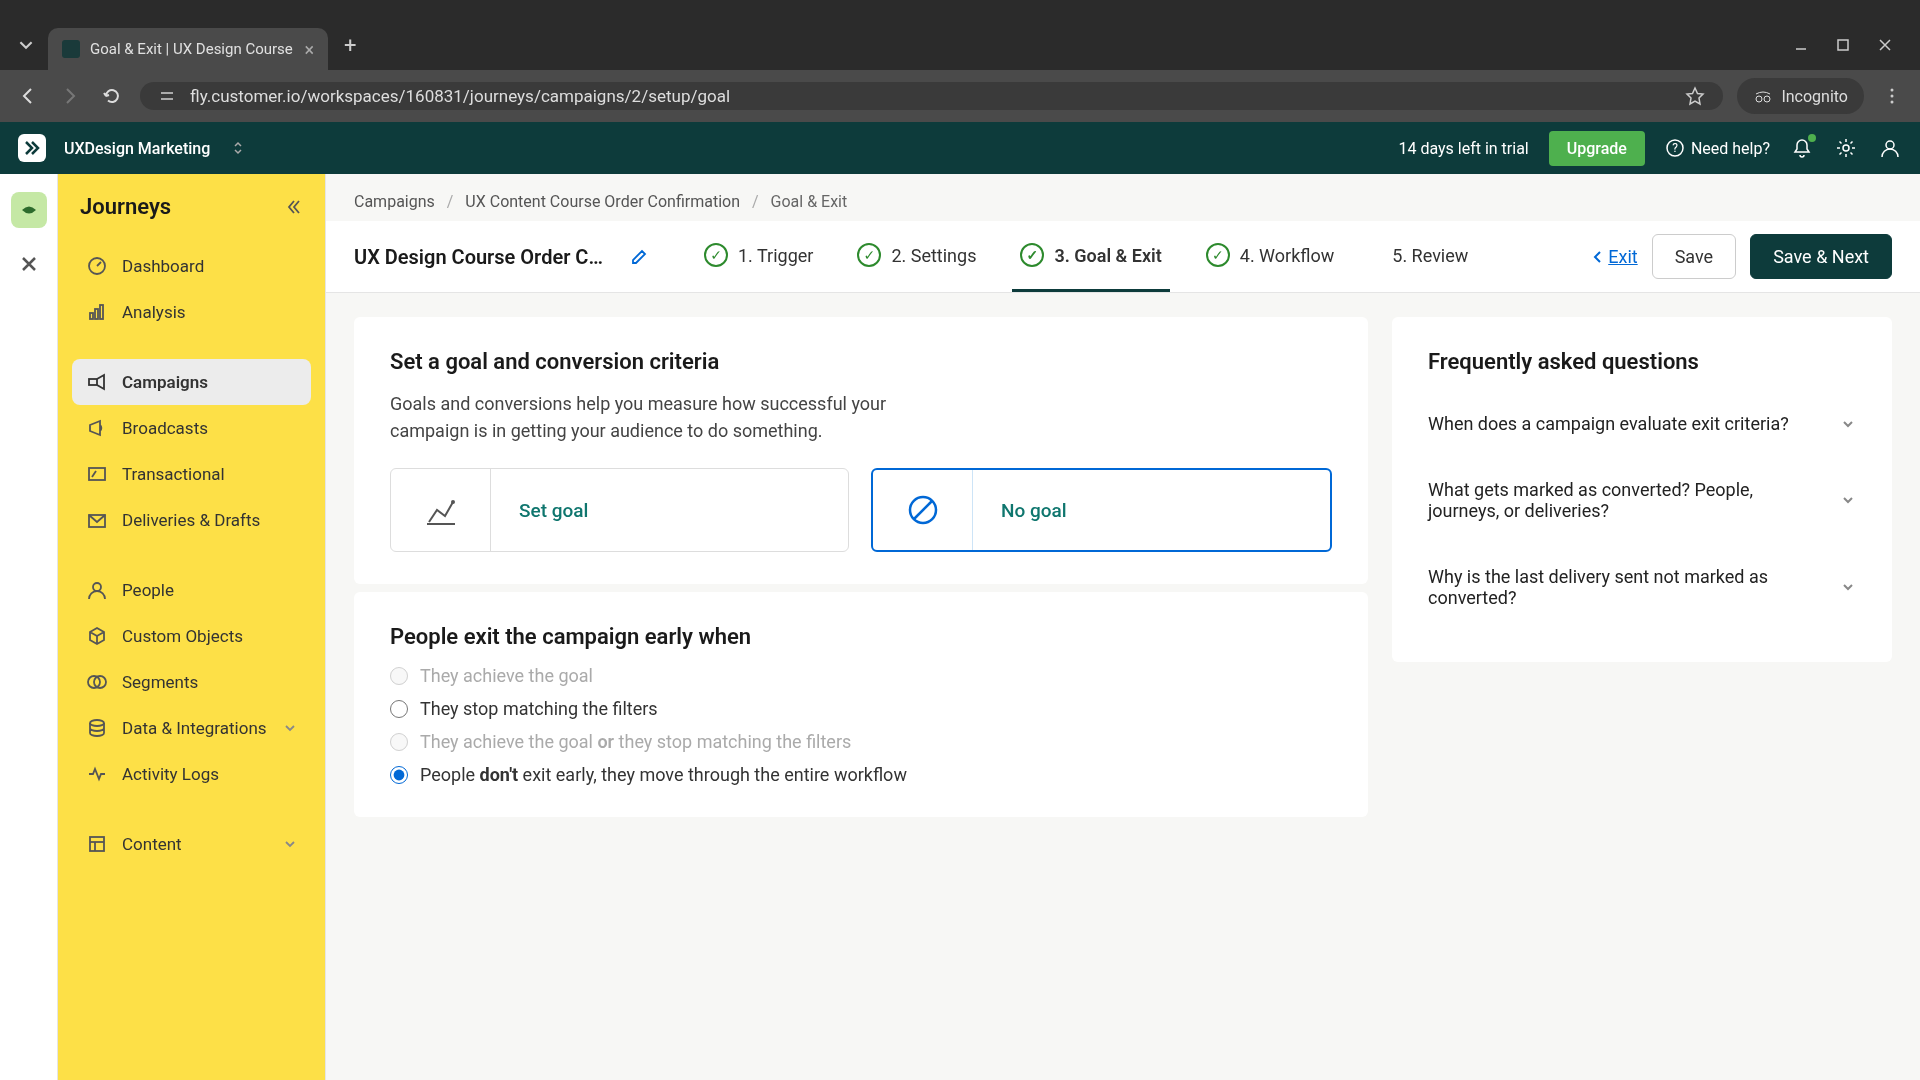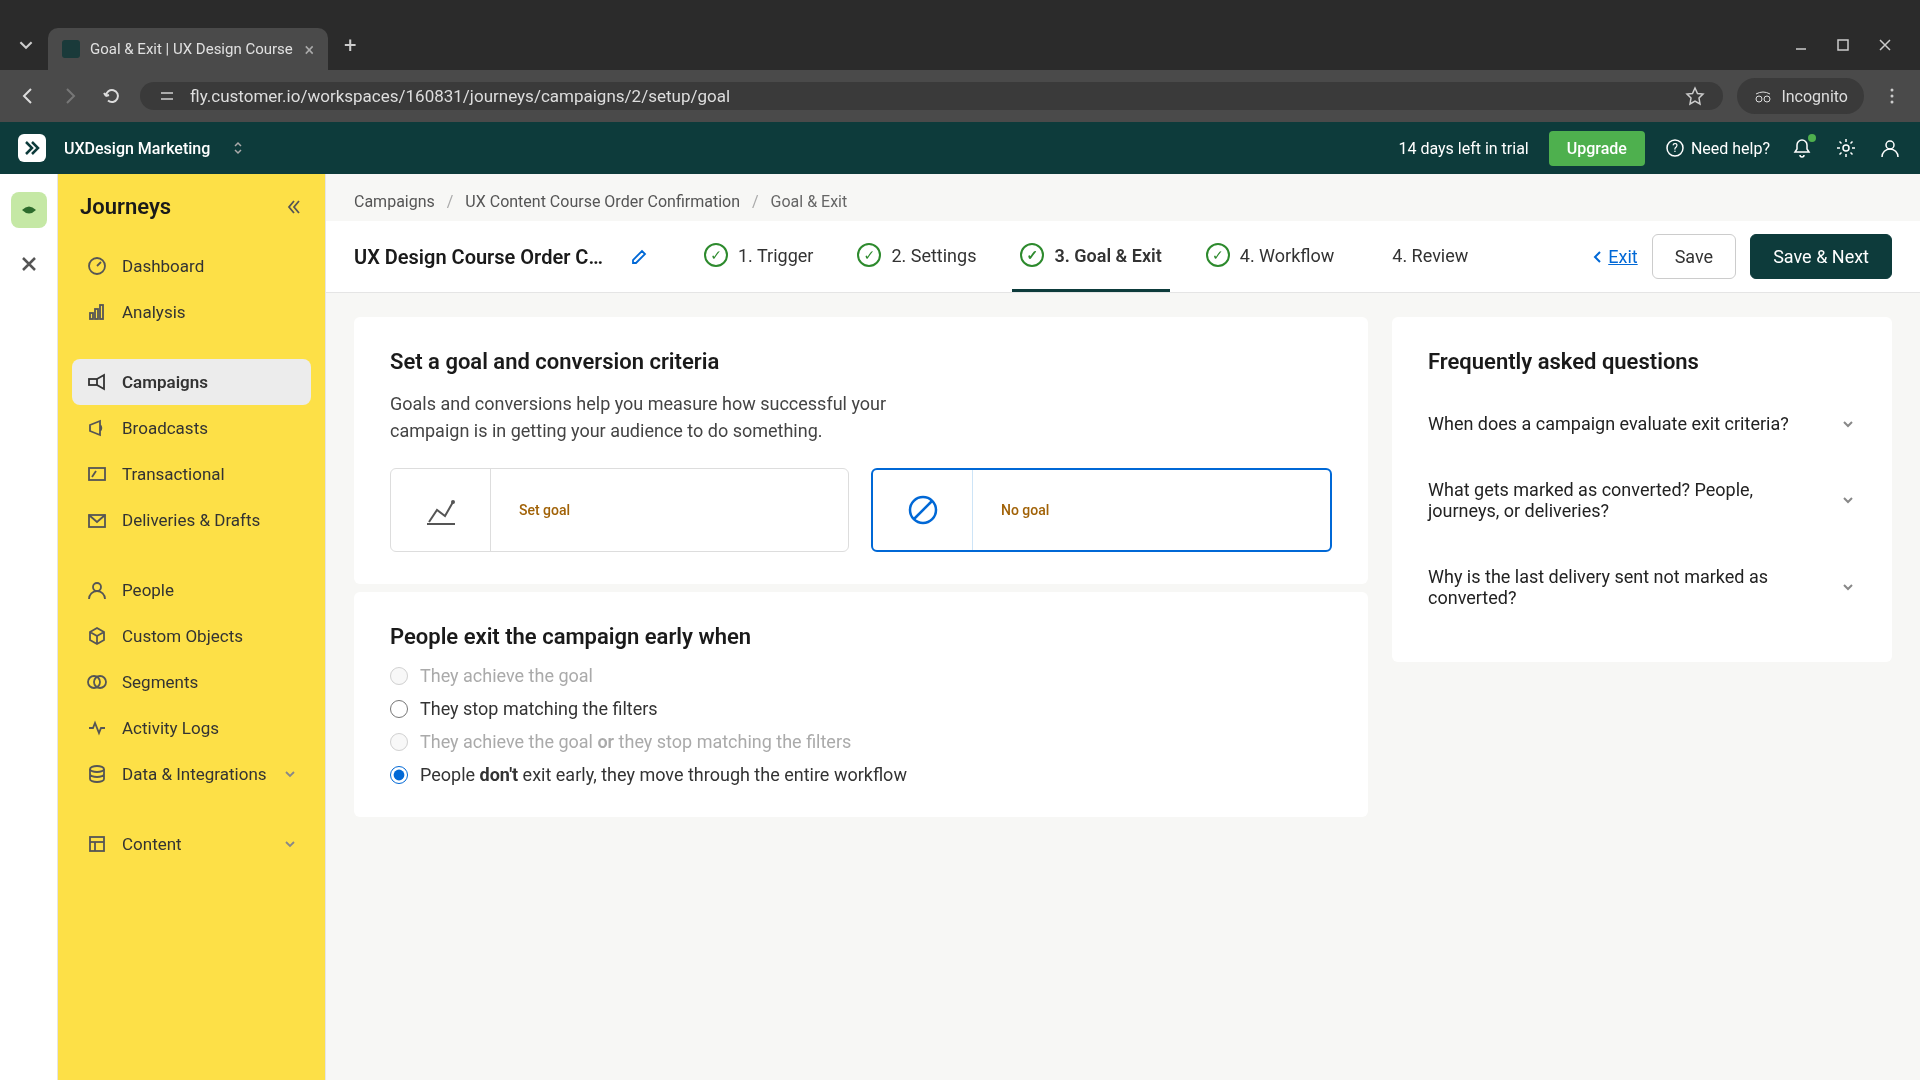--- a/index.html
+++ b/index.html
@@ -81,21 +81,21 @@
   
   .card { background: #fff; border-radius: 6px; padding: 32px 36px; }
   .card h2 { font-size: 22px; font-weight: 600; color: #1a1a1a; margin-bottom: 16px; }
   .card p.desc { font-size: 18px; color: #444; line-height: 1.5; max-width: 520px; margin-bottom: 24px; }
   
   .goal-options { display: flex; gap: 22px; }
   .goal-option { flex: 1; display: flex; border: 1px solid #ddd; border-radius: 6px; height: 84px; align-items: center; cursor: pointer; }
   .goal-option.selected { border: 2px solid #0068d6; }
   .goal-option .icon-box { width: 100px; border-right: 1px solid #ddd; height: 100%; display: flex; align-items: center; justify-content: center; color: #555; }
   .goal-option.selected .icon-box { color: #0068d6; border-right-color: #cde4f7; }
-  .goal-option .label { flex: 1; padding: 0 28px; font-size: 14px; font-weight: 500; color: #a16207; }
+  .goal-option .label { flex: 1; padding: 0 28px; font-size: 19px; font-weight: 500; color: #0f766e; }
   
   .radio-list { display: flex; flex-direction: column; gap: 12px; margin-top: 14px; }
   .radio-item { display: flex; align-items: center; gap: 12px; font-size: 18px; color: #333; }
   .radio-item.disabled { color: #aaa; }
   .radio-item input { width: 18px; height: 18px; accent-color: #0068d6; }
   .radio-item .or-text { color: #aaa; font-weight: 600; }
   .radio-item strong { font-weight: 700; }
   
   .faq-item { display: flex; align-items: center; justify-content: space-between; padding: 22px 0; font-size: 18px; color: #222; cursor: pointer; border-top: 1px solid transparent; }
   .faq-item .chev { color: #888; }
@@ -328,38 +328,38 @@
           <svg width="22" height="22" viewBox="0 0 22 22">
             <circle cx="8" cy="11" r="6" stroke="#555" fill="none" stroke-width="1.8"></circle>
             <circle cx="14" cy="11" r="6" stroke="#555" fill="none" stroke-width="1.8"></circle>
           </svg>
         </span>
       <span>Segments</span>
     </div>
     <div class="sidebar-item">
       <span class="item-icon">
           <svg width="22" height="22" viewBox="0 0 22 22">
-            <path d="M3 11 h4 l2 -5 l4 10 l2 -5 h4" stroke="#555" fill="none" stroke-width="1.8"></path>
-          </svg>
-        </span>
-      <span>Activity Logs</span>
-    </div>
-    <div class="sidebar-item">
-      <span class="item-icon">
-          <svg width="22" height="22" viewBox="0 0 22 22">
             <ellipse cx="11" cy="6" rx="7" ry="3" stroke="#555" fill="none" stroke-width="1.8"></ellipse>
             <path d="M4 6 V16 a7 3 0 0 0 14 0 V6 M4 11 a7 3 0 0 0 14 0" stroke="#555" fill="none" stroke-width="1.8"></path>
           </svg>
         </span>
       <span>Data &amp; Integrations</span>
       <span class="chevron">
           <svg width="14" height="14">
             <path d="M3 5 L7 9 L11 5" stroke="#888" stroke-width="1.8" fill="none"></path>
           </svg>
         </span>
+    </div>
+    <div class="sidebar-item">
+      <span class="item-icon">
+          <svg width="22" height="22" viewBox="0 0 22 22">
+            <path d="M3 11 h4 l2 -5 l4 10 l2 -5 h4" stroke="#555" fill="none" stroke-width="1.8"></path>
+          </svg>
+        </span>
+      <span>Activity Logs</span>
     </div>
     <div class="sidebar-spacer"></div>
     <div class="sidebar-item">
       <span class="item-icon">
           <svg width="22" height="22" viewBox="0 0 22 22">
             <rect x="4" y="4" width="14" height="14" stroke="#555" fill="none" stroke-width="1.8"></rect>
             <line x1="4" y1="9" x2="18" y2="9" stroke="#555" stroke-width="1.8"></line>
             <line x1="9" y1="9" x2="9" y2="18" stroke="#555" stroke-width="1.8"></line>
           </svg>
         </span>
@@ -400,21 +400,21 @@
         <div class="step active">
             <span class="step-check">✓</span>
             <span>3. Goal &amp; Exit</span>
           </div>
         <div class="step">
             <span class="step-check">✓</span>
             <span>4. Workflow</span>
           </div>
         <div class="step pending">
             <span class="step-check"></span>
-            <span>4. Review</span>
+            <span>5. Review</span>
           </div>
       </div>
       <div class="header-actions">
         <a class="exit-link">
           <svg width="12" height="14">
               <path d="M8 2 L3 7 L8 12" stroke="#0068d6" stroke-width="2" fill="none"></path>
             </svg>
           <span>Exit</span>
         </a>
         <button class="btn">Save</button>

